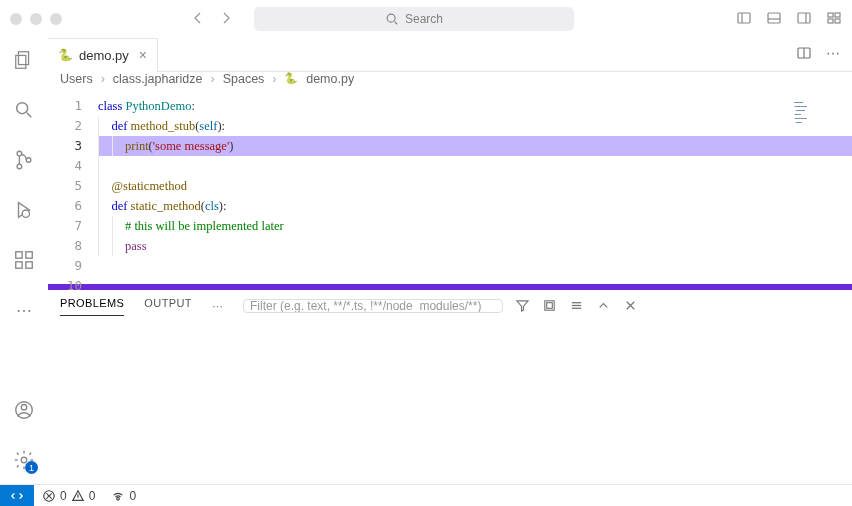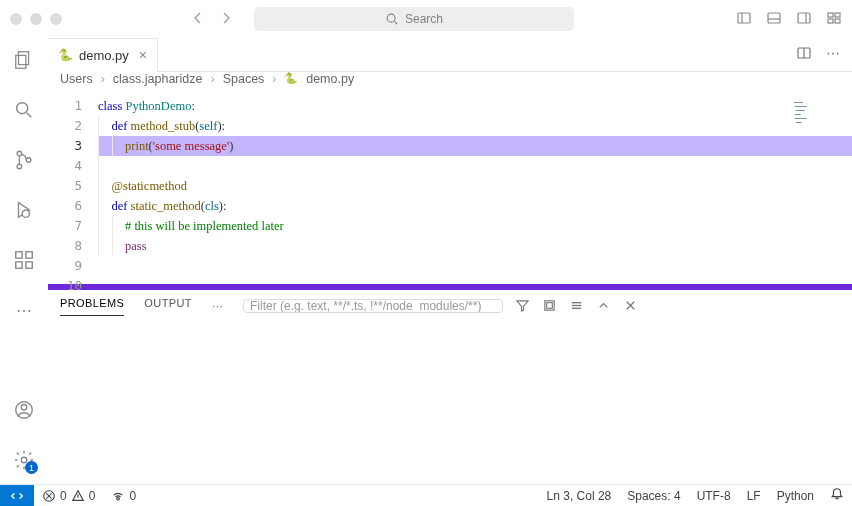--- a/index.html
+++ b/index.html
@@ -406,23 +406,13 @@
       </svg>
     <span>0</span>
   </div>
   <div class="sb-group">
     <svg width="14" height="14" viewBox="0 0 16 16" fill="none" stroke="currentColor" stroke-width="1.3">
         <circle cx="8" cy="11" r="1.5"></circle>
         <path d="M5 9a5 5 0 016 0M3 7a8 8 0 0110 0"></path>
       </svg>
     <span>0</span>
   </div>
-  <div class="sb-right">
-    <span class="sb-item">Ln 3, Col 28</span>
-    <span class="sb-item">Spaces: 4</span>
-    <span class="sb-item">UTF-8</span>
-    <span class="sb-item">LF</span>
-    <span class="sb-item">Python</span>
-    <span class="sb-item"><svg width="14" height="14" viewBox="0 0 16 16" fill="none" stroke="currentColor" stroke-width="1.3">
-          <path d="M8 2a4 4 0 00-4 4v3l-1.5 2h11L12 9V6a4 4 0 00-4-4zM6.5 12a1.5 1.5 0 003 0"></path>
-        </svg></span>
-  </div>
 </div>
 
 </body></html>

